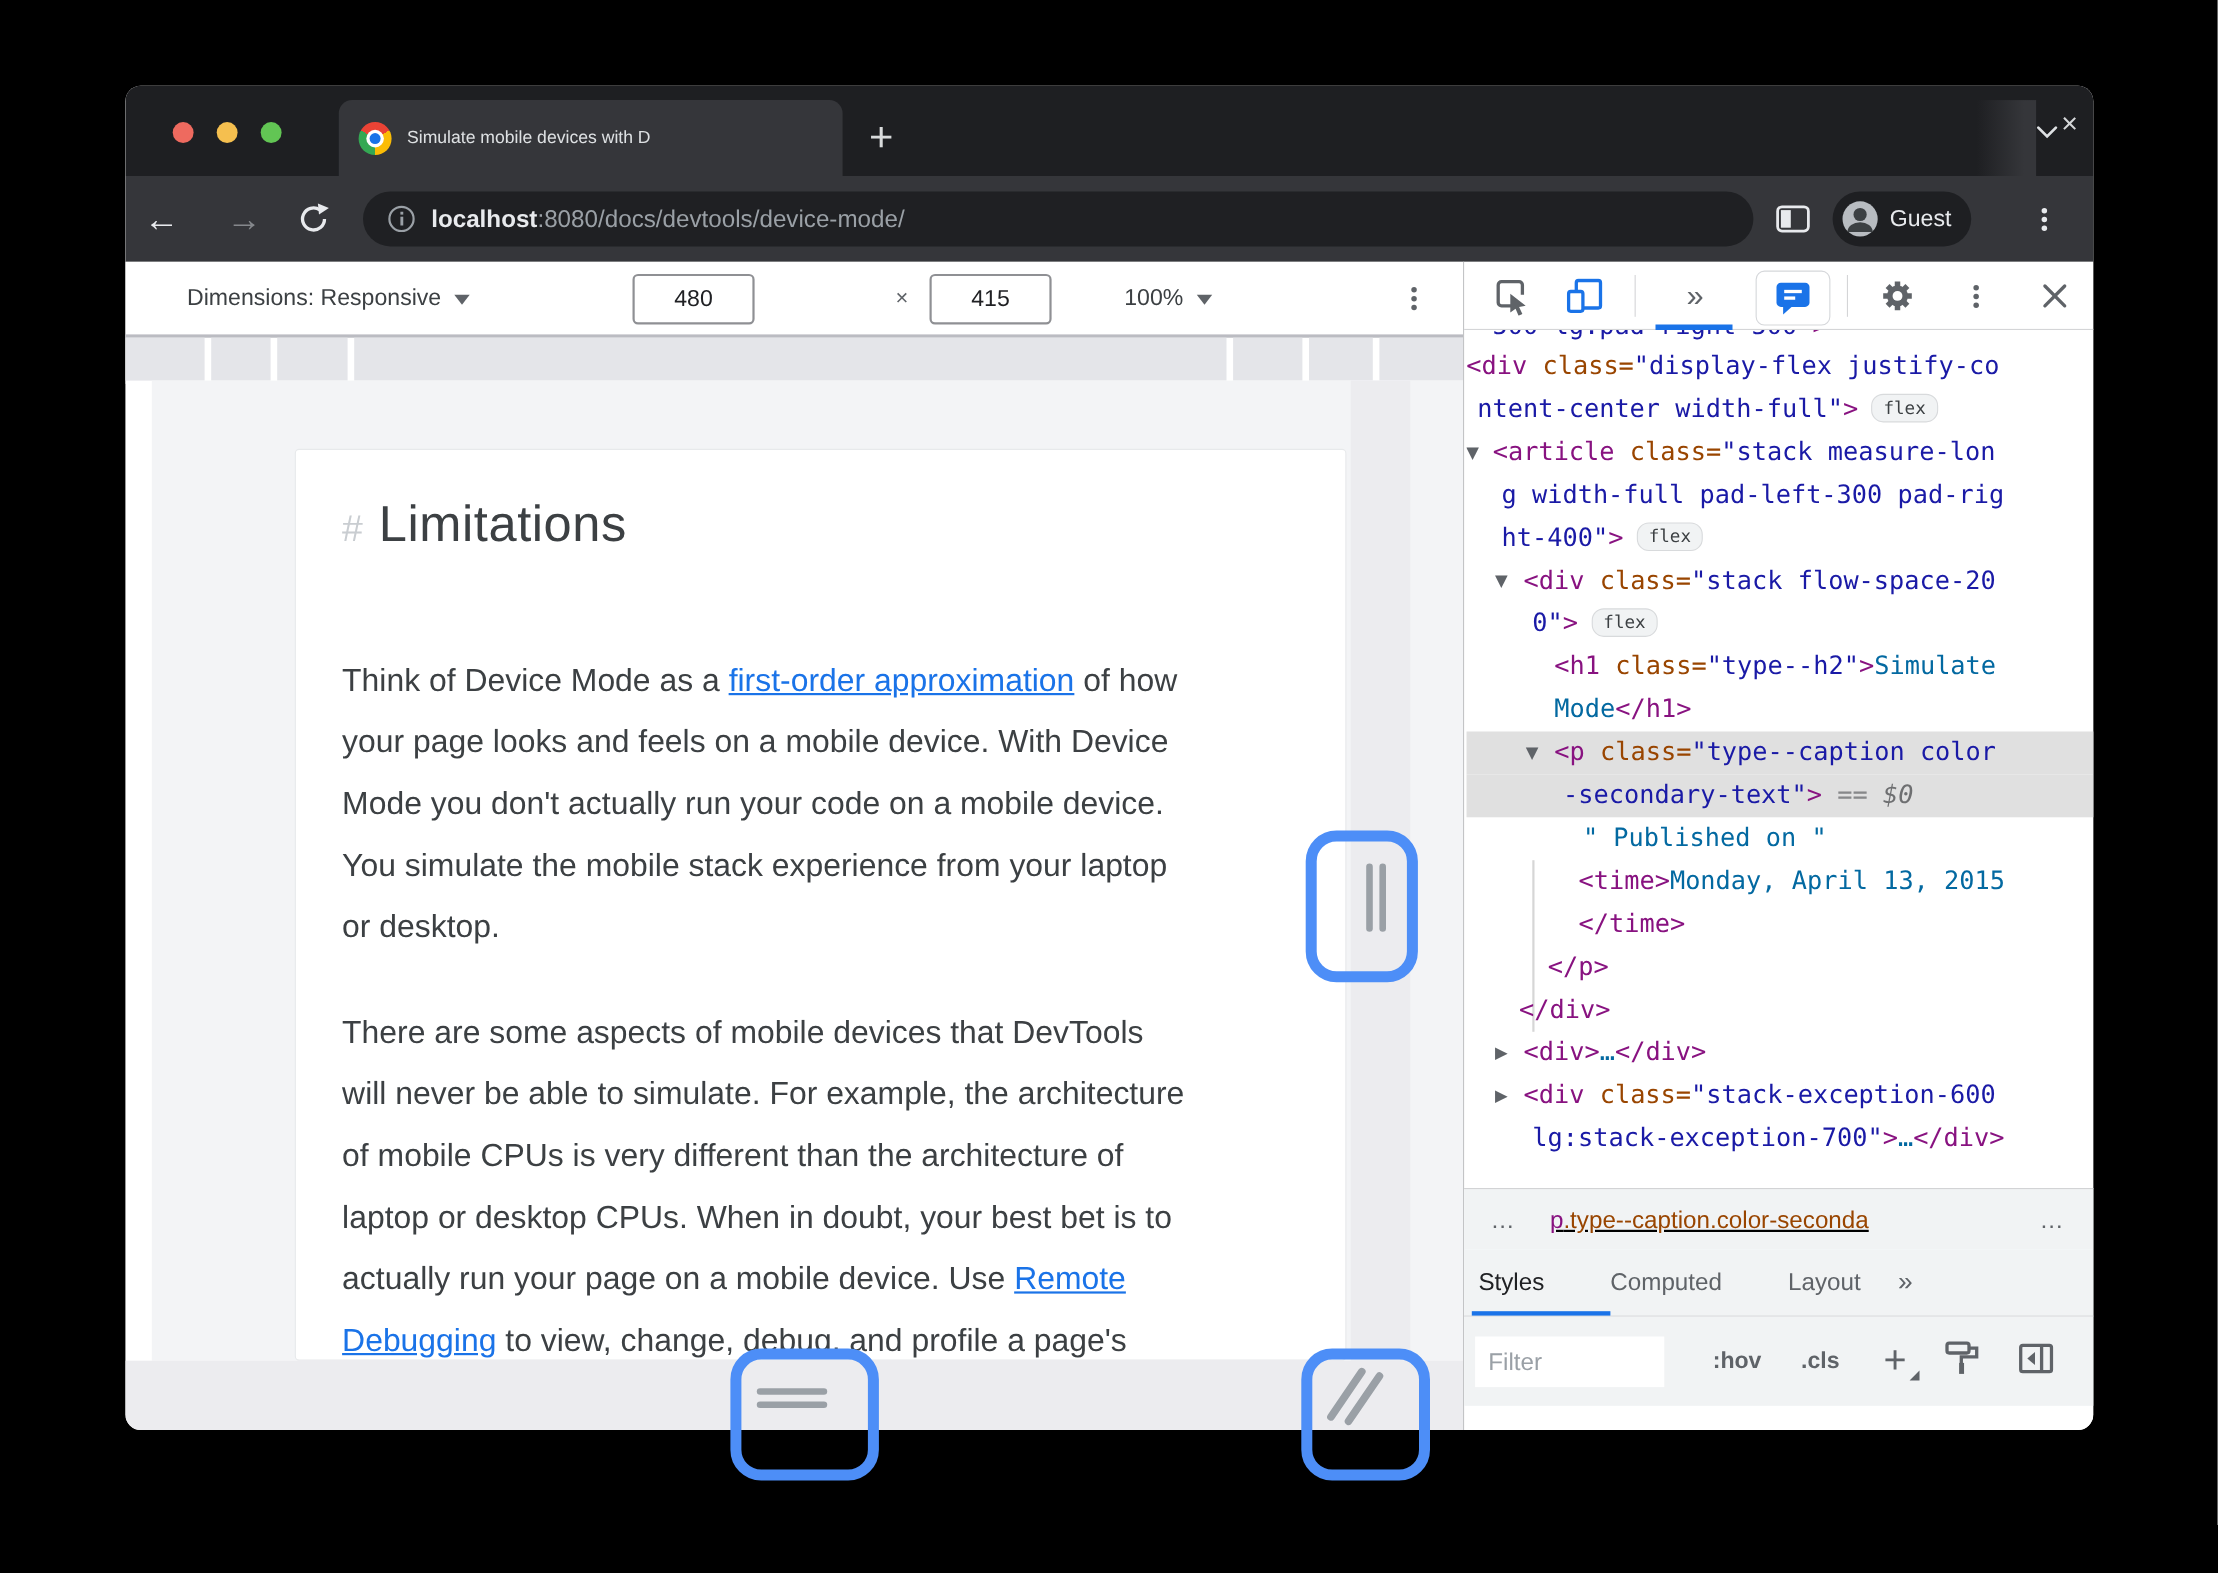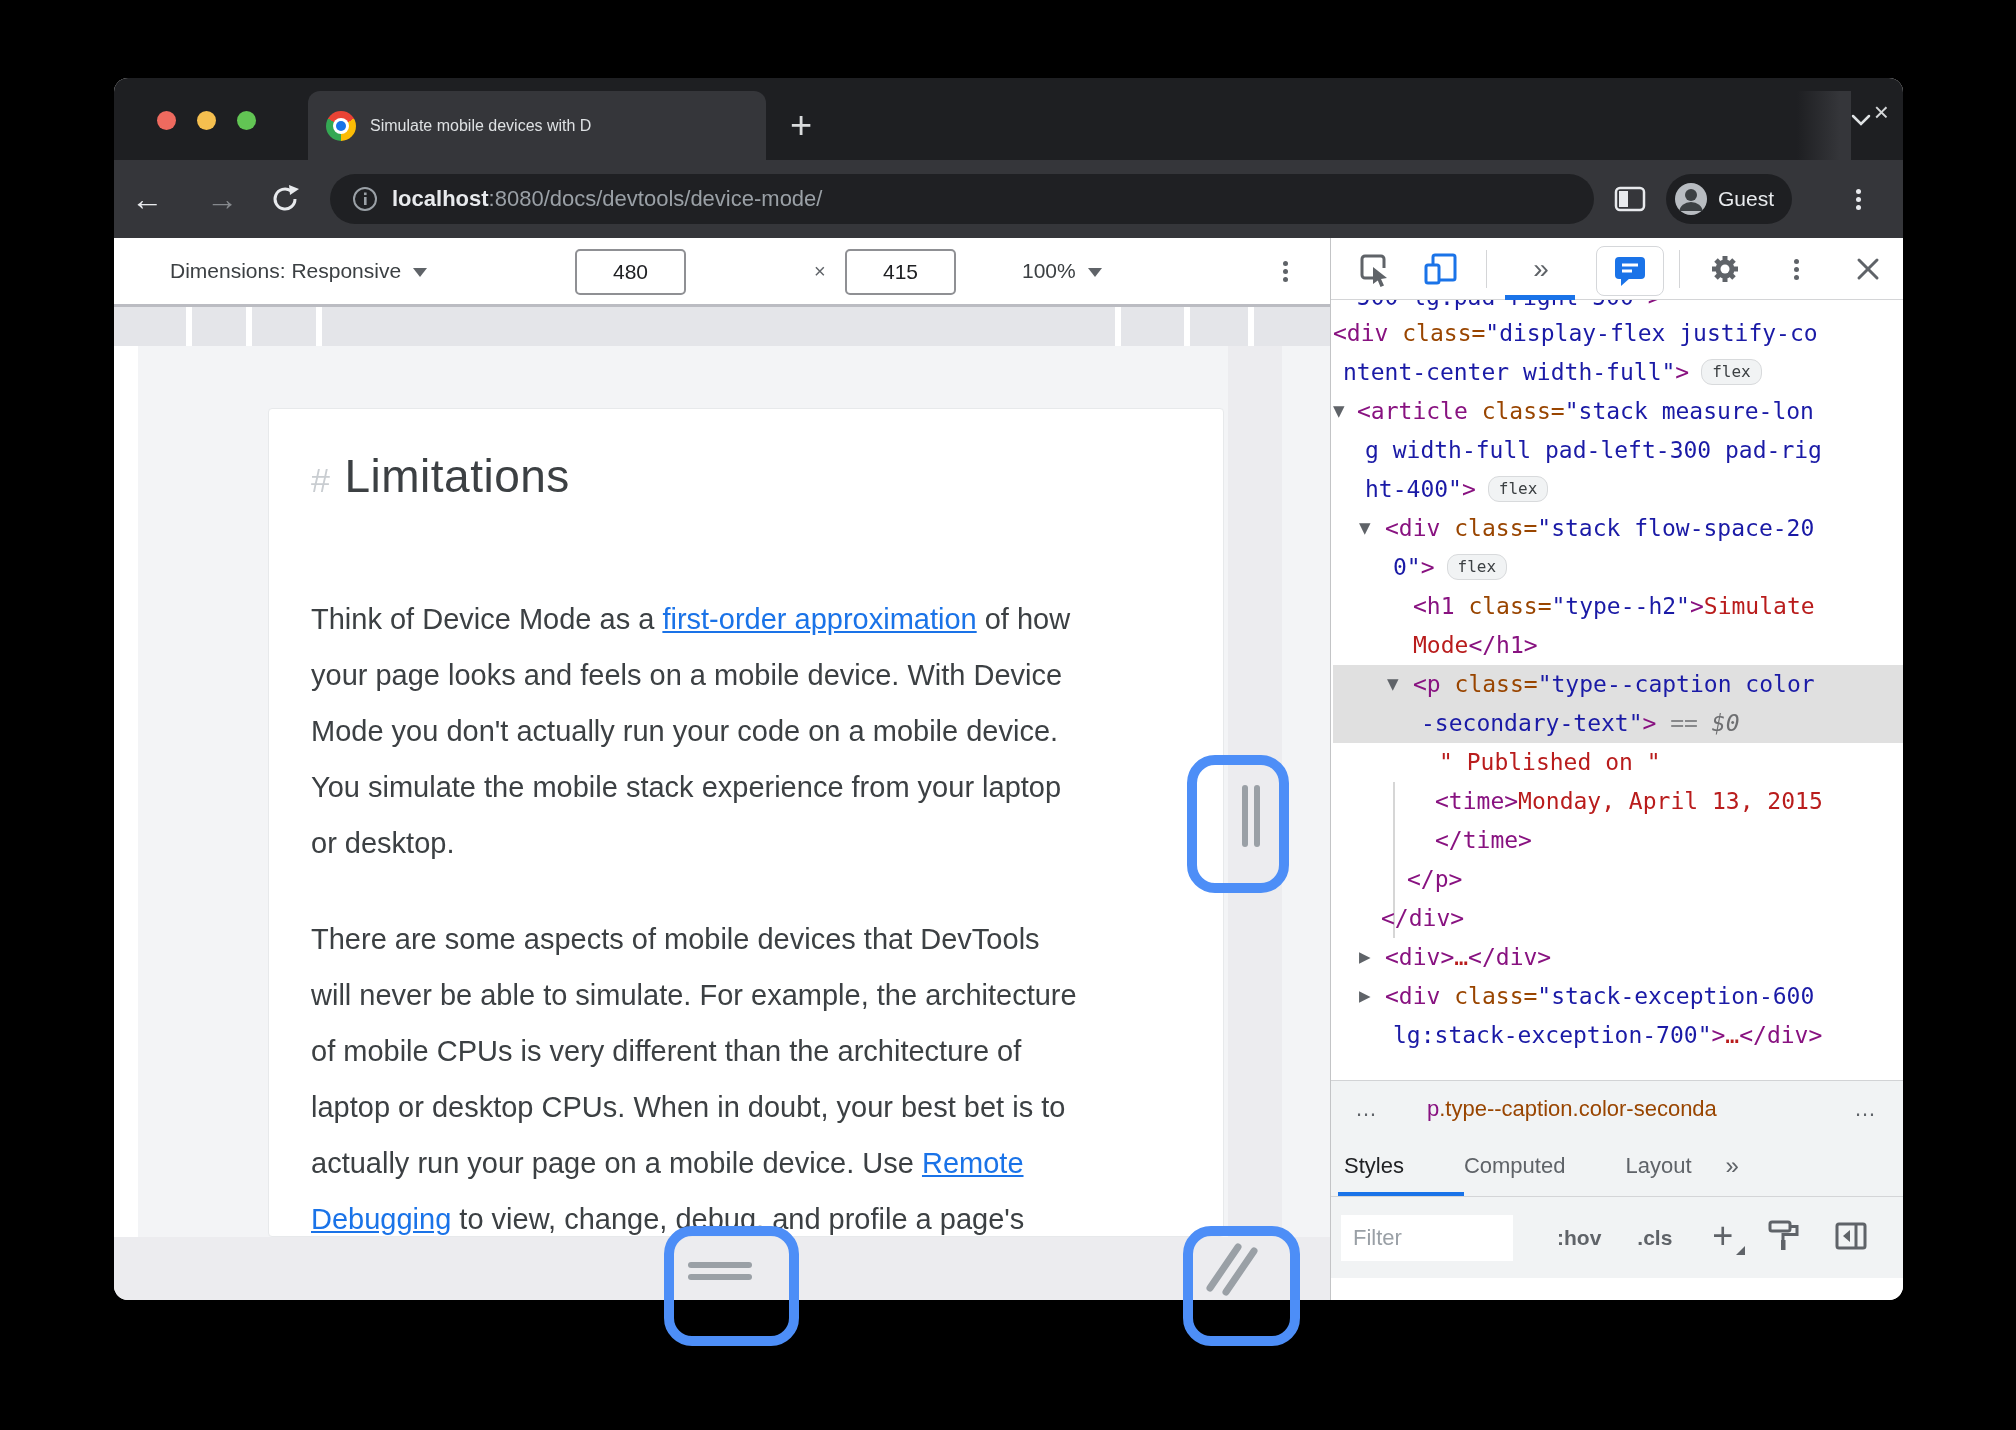--- a/index.html
+++ b/index.html
@@ -92,33 +92,33 @@
   #tree{position:absolute;left:2px;top:62px;width:571px;height:780px;overflow:hidden;
        font-family:"DejaVu Sans Mono",monospace;font-size:23px;}
   .trow{height:39px;line-height:39px;white-space:pre;position:relative;}
   .trow.sel{background:#e0e0e0;}
   .trow.clip{height:14px;overflow:hidden;}
   .trow.clip span{position:relative;top:-22px;}
   .arr{position:absolute;top:0;font-size:15px;color:#5f6368;font-family:"DejaVu Sans",sans-serif;}
   .c-t{color:#881280;}
   .c-a{color:#994500;}
   .c-v{color:#1a1aa6;}
-  .c-x{color:#b91c1c;margin-top:21px;}
+  .c-x{color:#0369a1;margin-top:21px;}
   .c-e{color:#87888a;}
   .c-d{color:#6e6f71;font-style:italic;}
   .badge{display:inline-block;font-size:16px;line-height:22px;padding:1px 10px;border:1px solid #d8dadc;
        border-radius:11px;background:#f1f3f4;color:#3c4043;margin-left:12px;vertical-align:3px;
        font-family:"DejaVu Sans Mono",monospace;}
   #guide{position:absolute;left:60px;top:482px;width:2px;height:156px;background:#d6d6d6;}
 
   
   #crumbbar{position:absolute;left:0;top:842px;width:573px;height:56px;background:#f1f3f4;
        border-top:1px solid #d2d3d5;box-sizing:border-box;display:flex;align-items:center;font-size:22px;}
   .ell{color:#5f6368;letter-spacing:2px;}
-  #crumb{margin-left:48px;}
+  #crumb{margin-left:30px;text-decoration:underline;}
   #crumb .ct{color:#881280;}
   #crumb .cc{color:#994500;}
   #crumbbar .ell.right{margin-left:auto;margin-right:26px;}
   #styletabs{position:absolute;left:0;top:898px;width:573px;height:61px;background:#f1f3f4;
        border-bottom:1px solid #d4d5d7;box-sizing:border-box;display:flex;align-items:center;font-size:22px;}
   .stab{margin-left:60px;color:#5f6368;}
   .stab.first{margin-left:13px;color:#202124;}
   #styletabs .chev{margin-left:34px;color:#5f6368;font-size:24px;}
   #stab-underline{position:absolute;left:7px;top:56px;width:126px;height:4px;background:#1a73e8;}
   #filterbar{position:absolute;left:0;top:959px;width:573px;height:81px;background:#f1f3f4;display:flex;align-items:center;}

